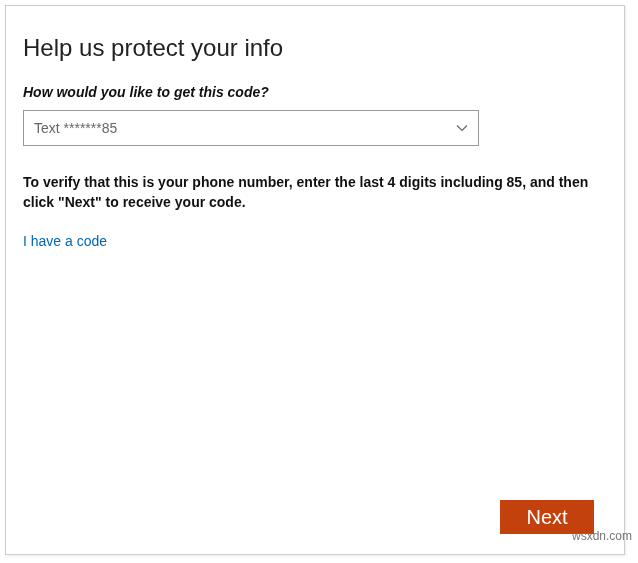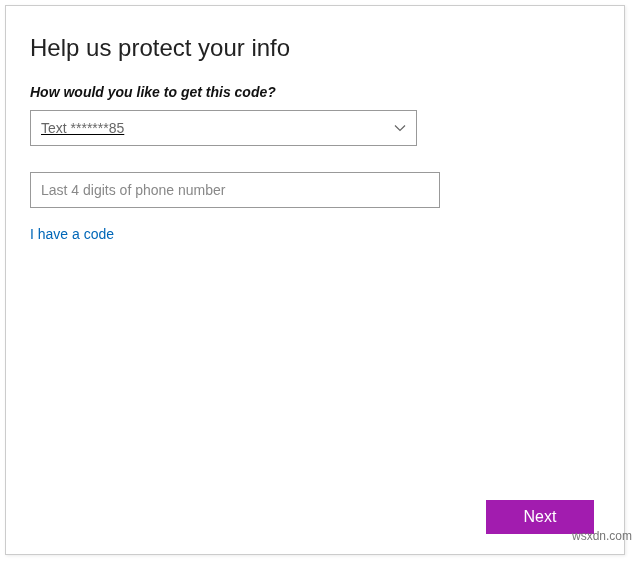--- a/index.html
+++ b/index.html
@@ -12,21 +12,21 @@
       background: #fff;
       width: 638px;
       height: 563px;
       position: relative;
     }
     .dialog {
       border: 1px solid #ccc;
       width: 620px;
       height: 550px;
       margin: 5px;
-      padding: 28px 30px 20px 24px;
+      padding: 28px 30px 20px 17px;
       box-shadow: 1px 1px 3px rgba(0,0,0,0.08);
       position: relative;
       display: flex;
       flex-direction: column;
     }
     .heading {
       font-size: 24px;
       font-weight: 400;
       color: #222;
       margin-bottom: 22px;
@@ -39,29 +39,28 @@
     }
     .prompt-label {
       font-size: 14px;
       font-weight: 600;
       color: #111;
       margin-bottom: 10px;
       font-style: italic;
     }
     .dropdown {
       border: 1px solid #999;
-      width: 387px;
+      width: 456px;
       height: 36px;
       display: flex;
       align-items: center;
       justify-content: space-between;
       padding: 0 10px;
       cursor: pointer;
       margin-bottom: 26px;
-      text-decoration: underline;
     }
     .dropdown-value {
       color: #666;
       font-size: 14px;
     }
     .chevron {
       width: 12px;
       height: 12px;
       display: flex;
       align-items: center;
@@ -100,25 +99,25 @@
       text-decoration: none;
       cursor: pointer;
       display: inline-block;
     }
     .footer {
       position: absolute;
       bottom: 20px;
       right: 30px;
     }
     .next-btn {
-      background: #a21caf;
+      background: #c2410c;
       color: #fff;
       border: none;
-      font-size: 16px;
-      width: 108px;
+      font-size: 20px;
+      width: 94px;
       height: 34px;
       cursor: pointer;
       font-family: inherit;
     }
     .attribution {
       position: absolute;
       bottom: 20px;
       right: 6px;
       font-size: 12px;
       color: #777;
@@ -136,22 +135,22 @@
 
   <div class="dropdown">
     <span class="dropdown-value">Text *******85</span>
     <span class="chevron">
       <svg viewBox="0 0 12 8">
           <path d="M1 1.5 L6 6.5 L11 1.5"></path>
         </svg>
     </span>
   </div>
 
+  <p class="verify-text">To verify that this is your phone number, enter the last 4 digits including 85, and then click "Next" to receive your code.</p>
 
-  <input type="text" class="digits-input" placeholder="Last 4 digits of phone number" style="">
 
   <a class="have-code-link">I have a code</a>
 
   <div class="footer">
     <button class="next-btn">Next</button>
   </div>
 
 </div>
 
 <div class="attribution">wsxdn.com</div>

